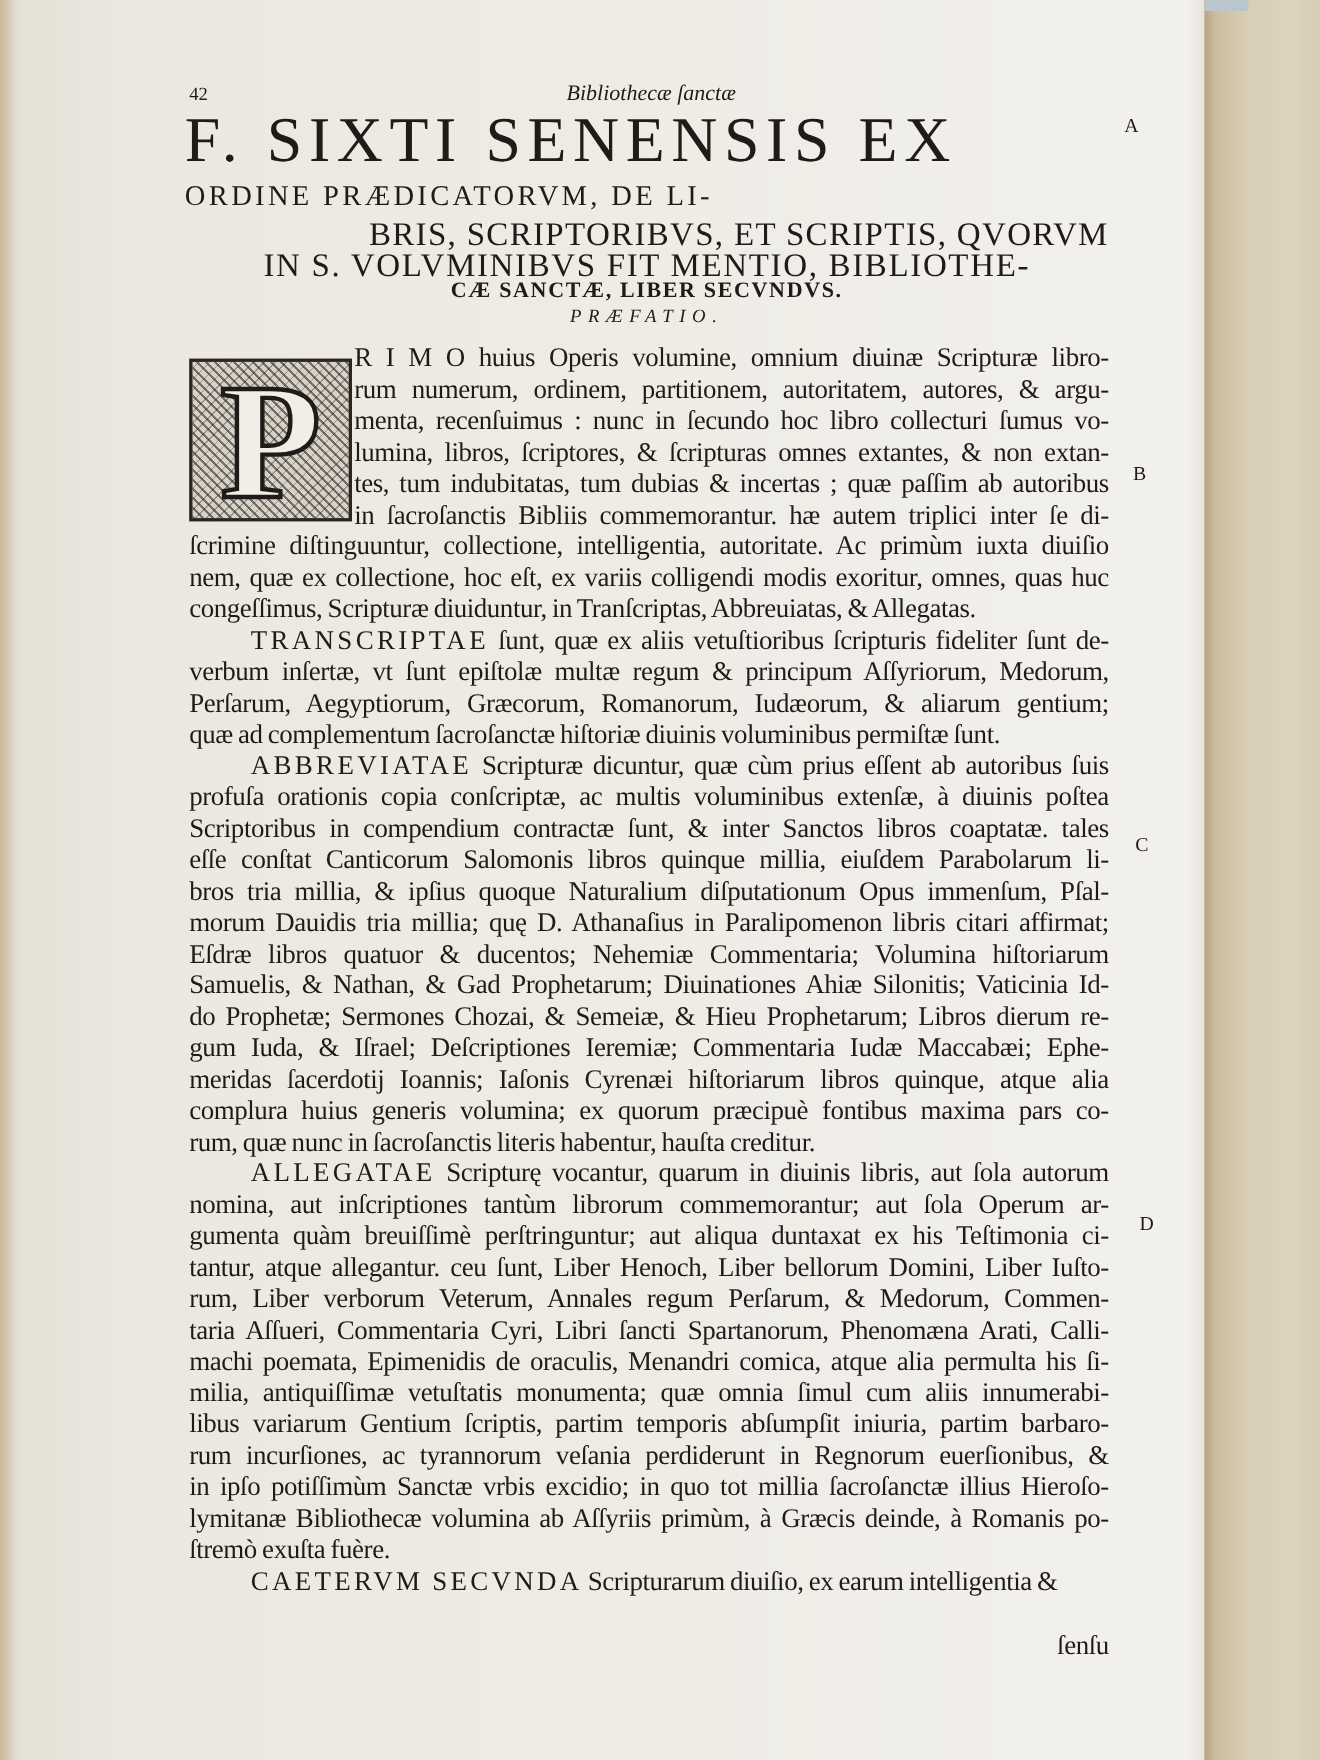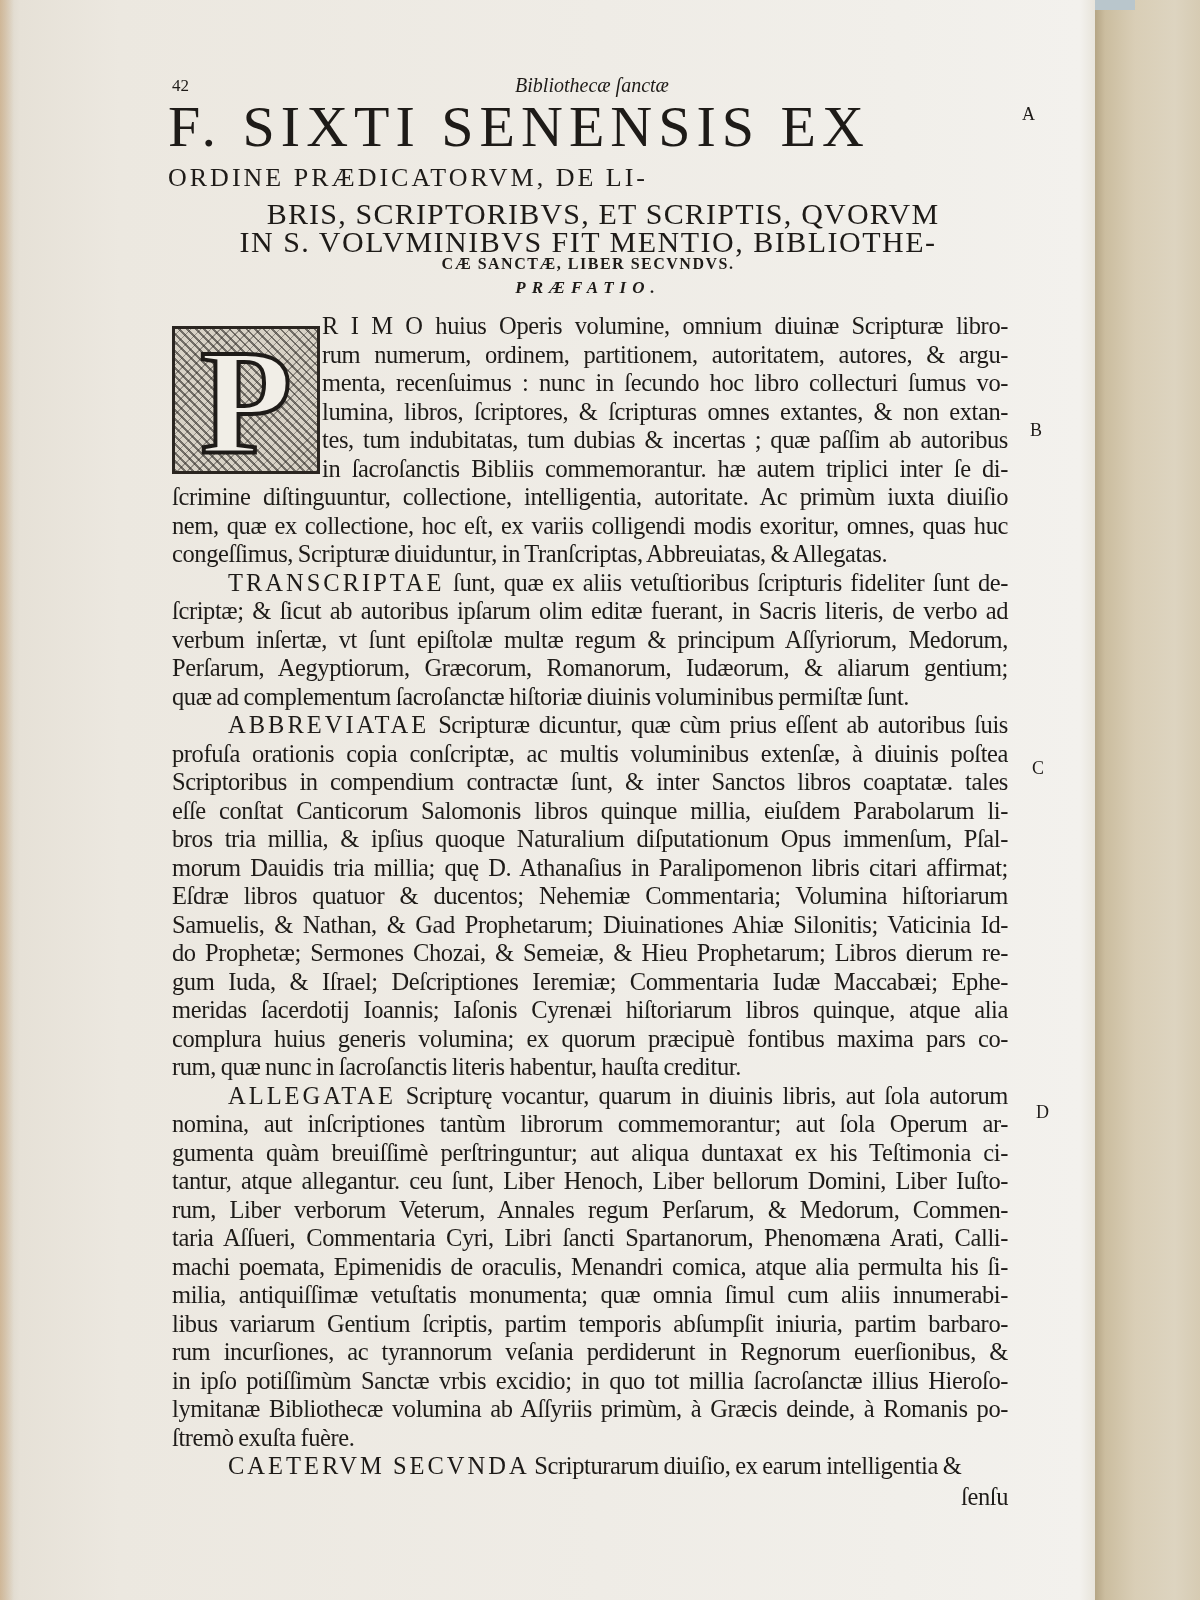--- a/index.html
+++ b/index.html
@@ -28,24 +28,24 @@
       background: #b9c6cc;
     }
     .header-line {
       position: absolute; top: 76px; left: 172px; width: 840px; height: 24px;
     }
     .page-number { position: absolute; left: 0; top: 0; font-size: 17px; }
     .running-head { position: absolute; left: 0; right: 0; top: -2px; text-align: center; font-size: 20px; font-style: italic; }
     .title-block { position: absolute; top: 96px; left: 168px; width: 840px; text-align: center; }
     .t1 { font-size: 58px; letter-spacing: 6px; line-height: 62px; text-align: left; white-space: nowrap; }
     .t2 { font-size: 26px; letter-spacing: 3px; line-height: 40px; text-align: left; white-space: nowrap; }
-    .t3 { font-size: 30px; letter-spacing: 1.2px; line-height: 32px; white-space: nowrap; margin-left: 30px; text-align: center; }
+    .t3 { font-size: 30px; letter-spacing: 1.2px; line-height: 32px; white-space: nowrap; margin-left: 30px; text-align: right; }
     .t4 { font-size: 30px; letter-spacing: 1.5px; line-height: 24px; white-space: nowrap; }
-    .t5 { font-size: 16px; letter-spacing: 1.5px; line-height: 20px; font-weight: bold; white-space: nowrap; }
-    .praefatio { position: absolute; top: 278px; left: 168px; width: 840px; text-align: center; font-size: 17px; font-style: italic; font-weight: bold; letter-spacing: 6px; }
+    .t5 { font-size: 20px; letter-spacing: 1.5px; line-height: 20px; font-weight: bold; white-space: nowrap; }
+    .praefatio { position: absolute; top: 278px; left: 168px; width: 840px; text-align: center; font-size: 17px; font-style: italic; font-weight: normal; letter-spacing: 6px; }
     .dropcap {
       position: absolute; left: 172px; top: 326px; width: 148px; height: 148px;
       border: 3px solid #2a2520; box-sizing: border-box;
       background:
         repeating-linear-gradient(45deg, rgba(30,27,24,0.55) 0 2px, transparent 2px 6px),
         repeating-linear-gradient(-45deg, rgba(30,27,24,0.35) 0 1px, transparent 1px 7px),
         #d8d2c6;
       display: flex; align-items: center; justify-content: center; overflow: hidden;
     }
     .dropcap-letter {
@@ -96,21 +96,20 @@
     <span class="line">lumina, libros, ſcriptores, &amp; ſcripturas omnes extantes, &amp; non extan-</span>
     <span class="line">tes, tum indubitatas, tum dubias &amp; incertas ; quæ paſſim ab autoribus</span>
     <span class="line">in ſacroſanctis Bibliis commemorantur. hæ autem triplici inter ſe di-</span>
   </div>
 
   <div class="text" id="body-text" style="top:483px;">
       <span class="line"><span>ſcrimine diſtinguuntur, collectione, intelligentia, autoritate. Ac primùm iuxta diuiſio</span></span>
       <span class="line"><span>nem, quæ ex collectione, hoc eſt, ex variis colligendi modis exoritur, omnes, quas huc</span></span>
       <span class="line last"><span>congeſſimus, Scripturæ diuiduntur, in Tranſcriptas, Abbreuiatas, &amp; Allegatas.</span></span>
       <span class="line indent"><span class="caps">TRANSCRIPTAE</span><span> ſunt, quæ ex aliis vetuſtioribus ſcripturis fideliter ſunt de-</span></span>
-      <span class="line"><span>ſcriptæ; &amp; ſicut ab autoribus ipſarum olim editæ fuerant, in Sacris literis, de verbo ad</span></span>
       <span class="line"><span>verbum inſertæ, vt ſunt epiſtolæ multæ regum &amp; principum Aſſyriorum, Medorum,</span></span>
       <span class="line"><span>Perſarum, Aegyptiorum, Græcorum, Romanorum, Iudæorum, &amp; aliarum gentium;</span></span>
       <span class="line last"><span>quæ ad complementum ſacroſanctæ hiſtoriæ diuinis voluminibus permiſtæ ſunt.</span></span>
       <span class="line indent"><span class="caps">ABBREVIATAE</span><span> Scripturæ dicuntur, quæ cùm prius eſſent ab autoribus ſuis</span></span>
       <span class="line"><span>profuſa orationis copia conſcriptæ, ac multis voluminibus extenſæ, à diuinis poſtea</span></span>
       <span class="line"><span>Scriptoribus in compendium contractæ ſunt, &amp; inter Sanctos libros coaptatæ. tales</span></span>
       <span class="line"><span>eſſe conſtat Canticorum Salomonis libros quinque millia, eiuſdem Parabolarum li-</span></span>
       <span class="line"><span>bros tria millia, &amp; ipſius quoque Naturalium diſputationum Opus immenſum, Pſal-</span></span>
       <span class="line"><span>morum Dauidis tria millia; quę D. Athanaſius in Paralipomenon libris citari affirmat;</span></span>
       <span class="line"><span>Eſdræ libros quatuor &amp; ducentos; Nehemiæ Commentaria; Volumina hiſtoriarum</span></span>

